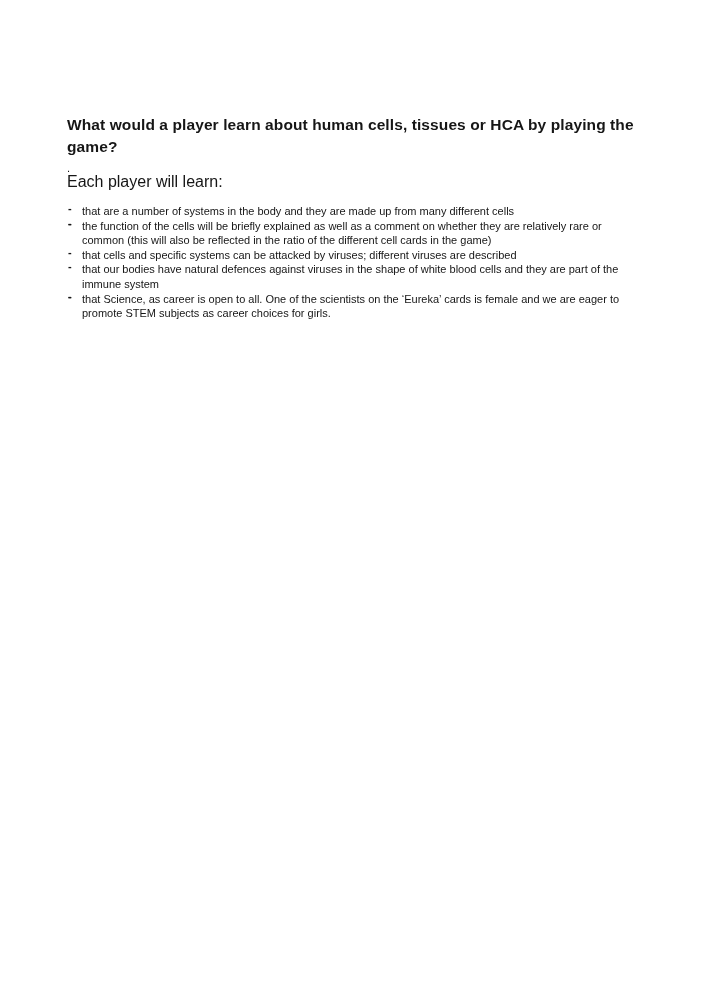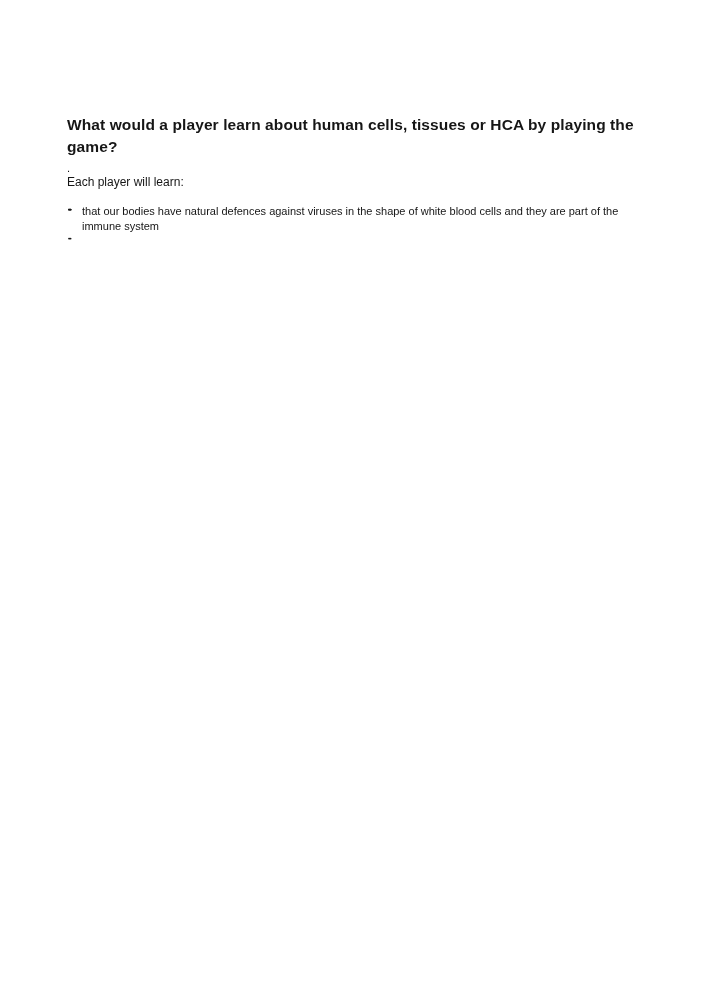--- a/index.html
+++ b/index.html
@@ -24,21 +24,21 @@
     line-height: 22px;
     letter-spacing: 0.1px;
     width: 578px;
   }
   .dot-line {
     font-size: 11px;
     line-height: 14px;
     margin-top: 3px;
   }
   .intro-line {
-    font-size: 12px;
+    font-size: 16px;
     line-height: 14.5px;
   }
   ul.learn-list {
     list-style: none;
     margin-top: 14.5px;
     width: 575px;
   }
   ul.learn-list li {
     position: relative;
     font-size: 11px;
@@ -54,21 +54,21 @@
   }
 </style>
 </head>
 <body>
 
 <div class="page">
   <h1 class="doc-heading">What would a player learn about human cells, tissues or HCA by playing the game?</h1>
   <div class="dot-line">.</div>
   <div class="intro-line">Each player will learn:</div>
   <ul class="learn-list">
+      <li><span class="dash">-</span><span>that are a number of systems in the body and they are made up from many different cells</span></li>
       <li><span class="dash">-</span></li>
-      <li><span class="dash">-</span></li>
-      <li><span class="dash">-</span></li>
-      <li><span class="dash">-</span></li>
+      <li><span class="dash">-</span><span>the function of the cells will be briefly explained as well as a comment on whether they are relatively rare or common (this will also be reflected in the ratio of the different cell cards in the game)</span></li>
+      <li><span class="dash">-</span><span>that cells and specific systems can be attacked by viruses; different viruses are described</span></li>
       <li><span class="dash">-</span><span>that our bodies have natural defences against viruses in the shape of white blood cells and they are part of the immune system</span></li>
       <li><span class="dash">-</span></li>
-      <li><span class="dash">-</span></li>
+      <li><span class="dash">-</span><span>that Science, as career is open to all. One of the scientists on the ‘Eureka’ cards is female and we are eager to promote STEM subjects as career choices for girls.</span></li>
     </ul>
 </div>
 
 </body></html>

